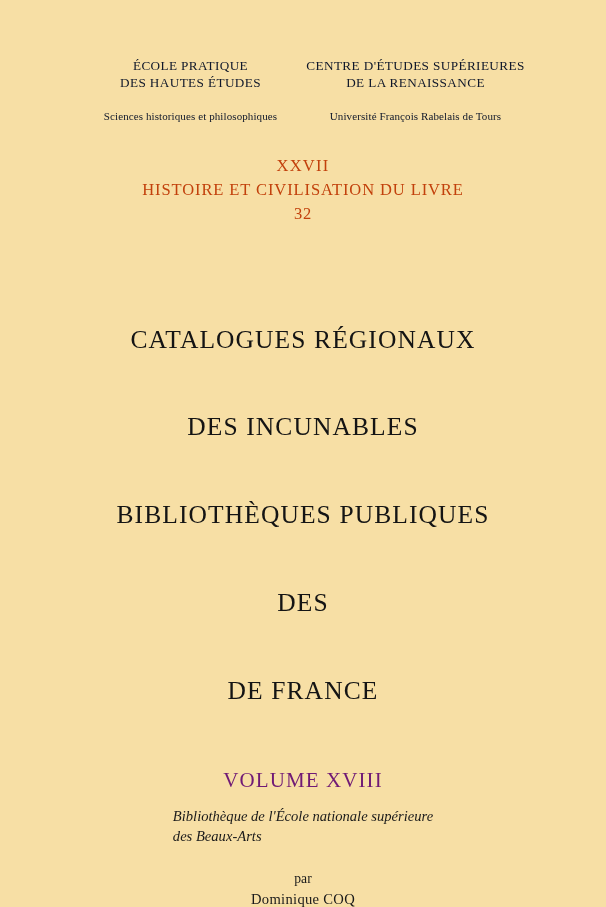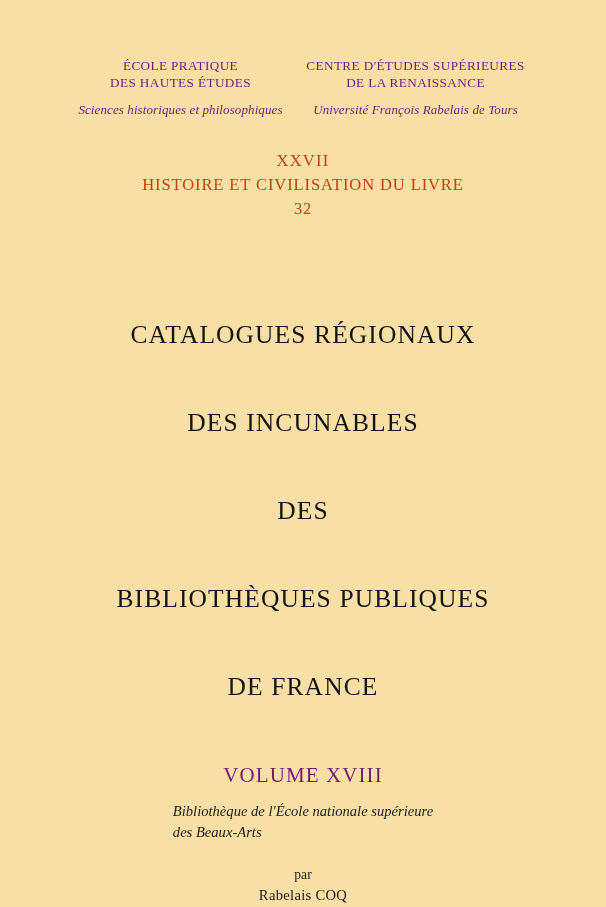--- a/index.html
+++ b/index.html
@@ -21,40 +21,39 @@
     box-sizing: border-box;
     display: flex;
     flex-direction: column;
     align-items: center;
   }
   
   .institutions {
     width: 460px;
     margin-top: 58px;
     display: flex;
-    justify-content: space-between;
+    justify-content: flex-end;
     align-items: flex-start;
-    color: #701a75;
+    color: #0f172a;
   }
   .inst-col {
     text-align: center;
     line-height: 1.28;
   }
   .inst-col.left { width: 215px; }
   .inst-col.right { width: 235px; }
   .inst-line1, .inst-line2 {
     font-size: 13.2px;
     letter-spacing: 0.4px;
     text-transform: uppercase;
   }
   .inst-sub {
-    font-size: 13px;
-    margin-top: 10px;
+    font-size: 11px;
+    margin-top: 17px;
     letter-spacing: 0.1px;
-    font-style: italic;
   }
   .rule {
     width: 452px;
     height: 1px;
     background: #2b2b2b;
     margin-top: 10px;
   }
   
   .series {
     margin-top: 21px;
@@ -162,34 +161,34 @@
 
   <div class="series">
     <div class="series-number">XXVII</div>
     <div class="series-title">HISTOIRE ET CIVILISATION DU LIVRE</div>
     <div class="series-volume">32</div>
   </div>
 
   <div class="main-title">
     <div>CATALOGUES RÉGIONAUX</div>
     <div>DES INCUNABLES</div>
+    <div>BIBLIOTHÈQUES PUBLIQUES</div>
     <div>DES</div>
-    <div>BIBLIOTHÈQUES PUBLIQUES</div>
     <div>DE FRANCE</div>
   </div>
 
   <div class="volume-line">VOLUME XVIII</div>
 
   <div class="subtitle">
     <div>Bibliothèque de l'École nationale supérieure</div>
     <div>des Beaux-Arts</div>
   </div>
 
   <div class="by">par</div>
-  <div class="author">Rabelais COQ</div>
+  <div class="author">Dominique COQ</div>
 
   <div class="device">
     <svg width="152" height="152" viewBox="0 0 152 152">
       <rect x="0" y="0" width="152" height="152" fill="#f7dfa5"></rect>
 
       <g stroke="#1c1c1c" stroke-width="1.1" fill="none" stroke-linecap="round">
         <path d="M8 14 C24 4, 44 10, 50 26 C56 42, 40 50, 30 42 C22 36, 26 24, 36 26"></path>
         <path d="M144 14 C128 4, 108 10, 102 26 C96 42, 112 50, 122 42 C130 36, 126 24, 116 26"></path>
         <path d="M8 138 C24 148, 44 142, 50 126 C56 110, 40 102, 30 110 C22 116, 26 128, 36 126"></path>
         <path d="M144 138 C128 148, 108 142, 102 126 C96 110, 112 102, 122 110 C130 116, 126 128, 116 126"></path>

